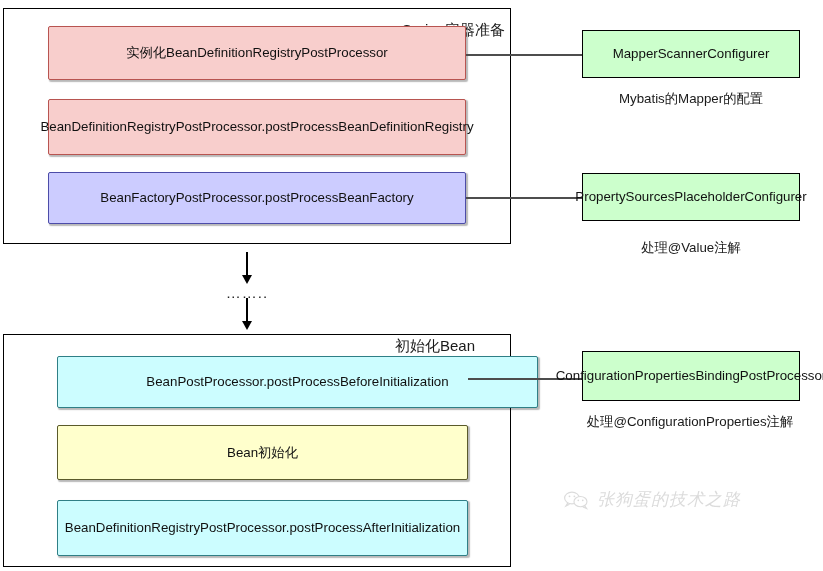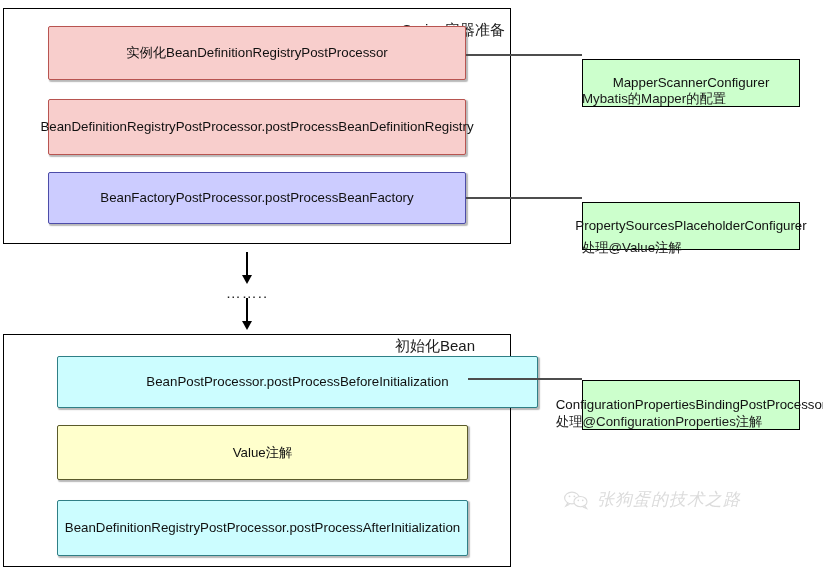--- a/index.html
+++ b/index.html
@@ -58,29 +58,28 @@
     background:#ccffcc;
     border:1.4px solid #000000;
     display:flex;
     align-items:center;
     justify-content:center;
     text-align:center;
     font-size:13.3px;
     color:#111111;
     line-height:1.32;
     padding:2px 6px;
-    margin-top:29px;
   }
 
   
   .caption{
     position:absolute;
     font-size:13.3px;
     color:#1a1a1a;
-    text-align:left;
+    text-align:center;
     white-space:nowrap;
     line-height:1;
   }
 
   
   .hline{
     position:absolute;
     height:1.6px;
     background:#4d4d4d;
   }
@@ -166,21 +165,21 @@
   <div class="arrow" style="left:238px;top:298px;width:18px;height:32px;">
     <div class="shaft" style="height:24px;"></div>
     <div class="head"></div>
   </div>
 
   <div class="group" style="left:3px;top:334px;width:508px;height:233px;"></div>
   <div class="group-label" style="left:395px;top:338px;width:110px;text-align:left;">初始化Bean</div>
 
   <div class="rbox cyan" style="left:57px;top:356px;width:481px;height:52px;">BeanPostProcessor.postProcessBeforeInitialization</div>
 
-  <div class="rbox yellow" style="left:57px;top:425px;width:411px;height:55px;">Value注解</div>
+  <div class="rbox yellow" style="left:57px;top:425px;width:411px;height:55px;">Bean初始化</div>
 
   <div class="rbox cyan" style="left:57px;top:500px;width:411px;height:56px;">BeanDefinitionRegistryPostProcessor.postProcessAfterInitialization</div>
 
   <div class="hline" style="left:468px;top:378px;width:114px;"></div>
 
   <div class="gbox" style="left:582px;top:351px;width:218px;height:50px;">ConfigurationPropertiesBindingPostProcessor</div>
   <div class="caption" style="left:556px;top:415px;width:268px;">处理@ConfigurationProperties注解</div>
 
   <div class="watermark" style="left:563px;top:488px;">
     <span>

